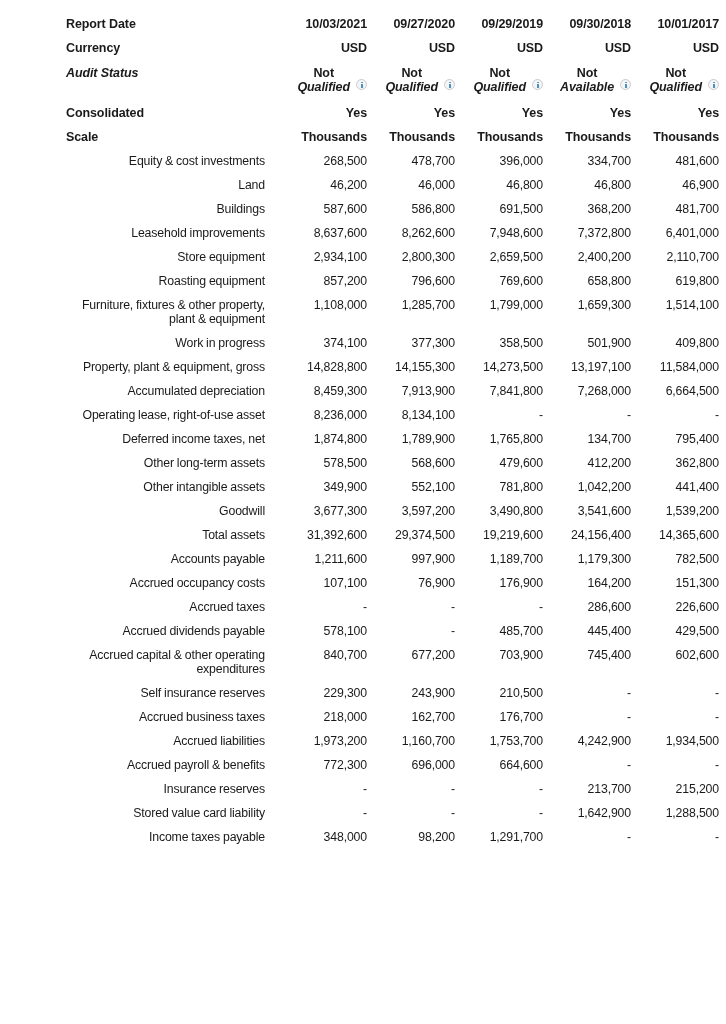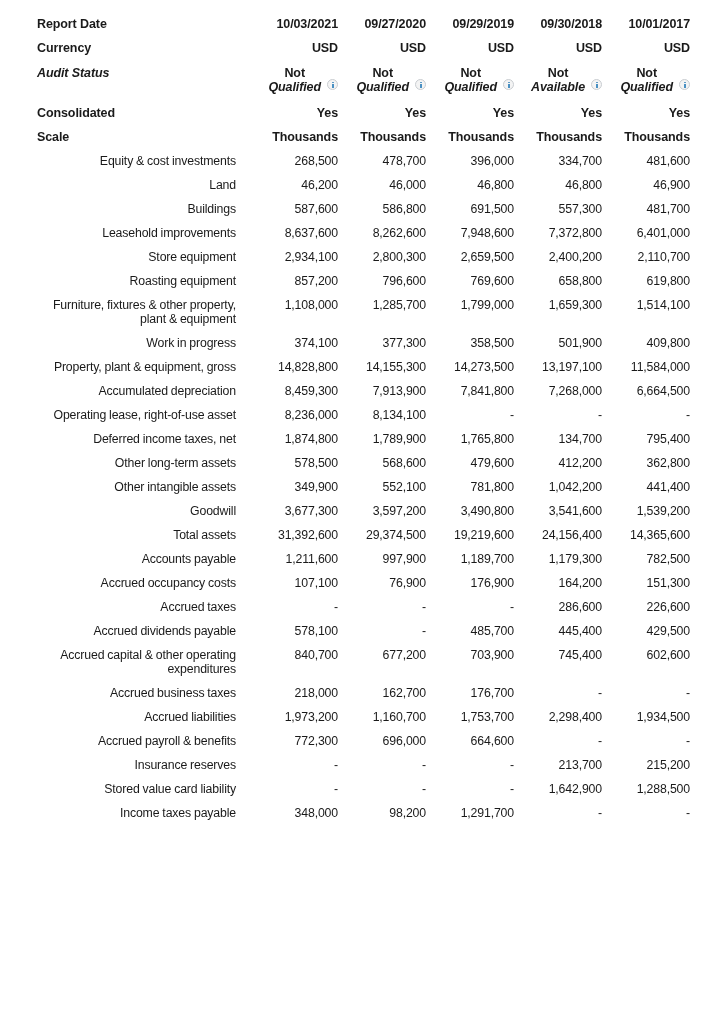--- a/index.html
+++ b/index.html
@@ -18,20 +18,21 @@
 
   .sheet {
     width: 726px;
     padding: 12px 36px 0 37px;
   }
 
   table.fin {
     width: 653px;
     border-collapse: collapse;
     table-layout: fixed;
+    margin-left: 29px;
   }
 
   table.fin col.c-label { width: 213px; }
   table.fin col.c-val   { width: 88px; }
 
   table.fin td {
     vertical-align: top;
     padding: 0;
     line-height: 14px;
   }
@@ -179,21 +180,21 @@
           <td class="val">46,000</td>
           <td class="val">46,800</td>
           <td class="val">46,800</td>
           <td class="val">46,900</td>
         </tr>
         <tr class="dat">
           <td class="lbl">Buildings</td>
           <td class="val">587,600</td>
           <td class="val">586,800</td>
           <td class="val">691,500</td>
-          <td class="val">557,300</td>
+          <td class="val">368,200</td>
           <td class="val">481,700</td>
         </tr>
         <tr class="dat">
           <td class="lbl">Leasehold improvements</td>
           <td class="val">8,637,600</td>
           <td class="val">8,262,600</td>
           <td class="val">7,948,600</td>
           <td class="val">7,372,800</td>
           <td class="val">6,401,000</td>
         </tr>
@@ -327,33 +328,41 @@
         </tr>
         <tr class="dat">
           <td class="lbl">Accrued capital &amp; other operating expenditures</td>
           <td class="val">840,700</td>
           <td class="val">677,200</td>
           <td class="val">703,900</td>
           <td class="val">745,400</td>
           <td class="val">602,600</td>
         </tr>
         <tr class="dat">
+          <td class="lbl">Self insurance reserves</td>
+          <td class="val">229,300</td>
+          <td class="val">243,900</td>
+          <td class="val">210,500</td>
+          <td class="val">-</td>
+          <td class="val">-</td>
+        </tr>
+        <tr class="dat">
           <td class="lbl">Accrued business taxes</td>
           <td class="val">218,000</td>
           <td class="val">162,700</td>
           <td class="val">176,700</td>
           <td class="val">-</td>
           <td class="val">-</td>
         </tr>
         <tr class="dat">
           <td class="lbl">Accrued liabilities</td>
           <td class="val">1,973,200</td>
           <td class="val">1,160,700</td>
           <td class="val">1,753,700</td>
-          <td class="val">2,298,400</td>
+          <td class="val">4,242,900</td>
           <td class="val">1,934,500</td>
         </tr>
         <tr class="dat">
           <td class="lbl">Accrued payroll &amp; benefits</td>
           <td class="val">772,300</td>
           <td class="val">696,000</td>
           <td class="val">664,600</td>
           <td class="val">-</td>
           <td class="val">-</td>
         </tr>

